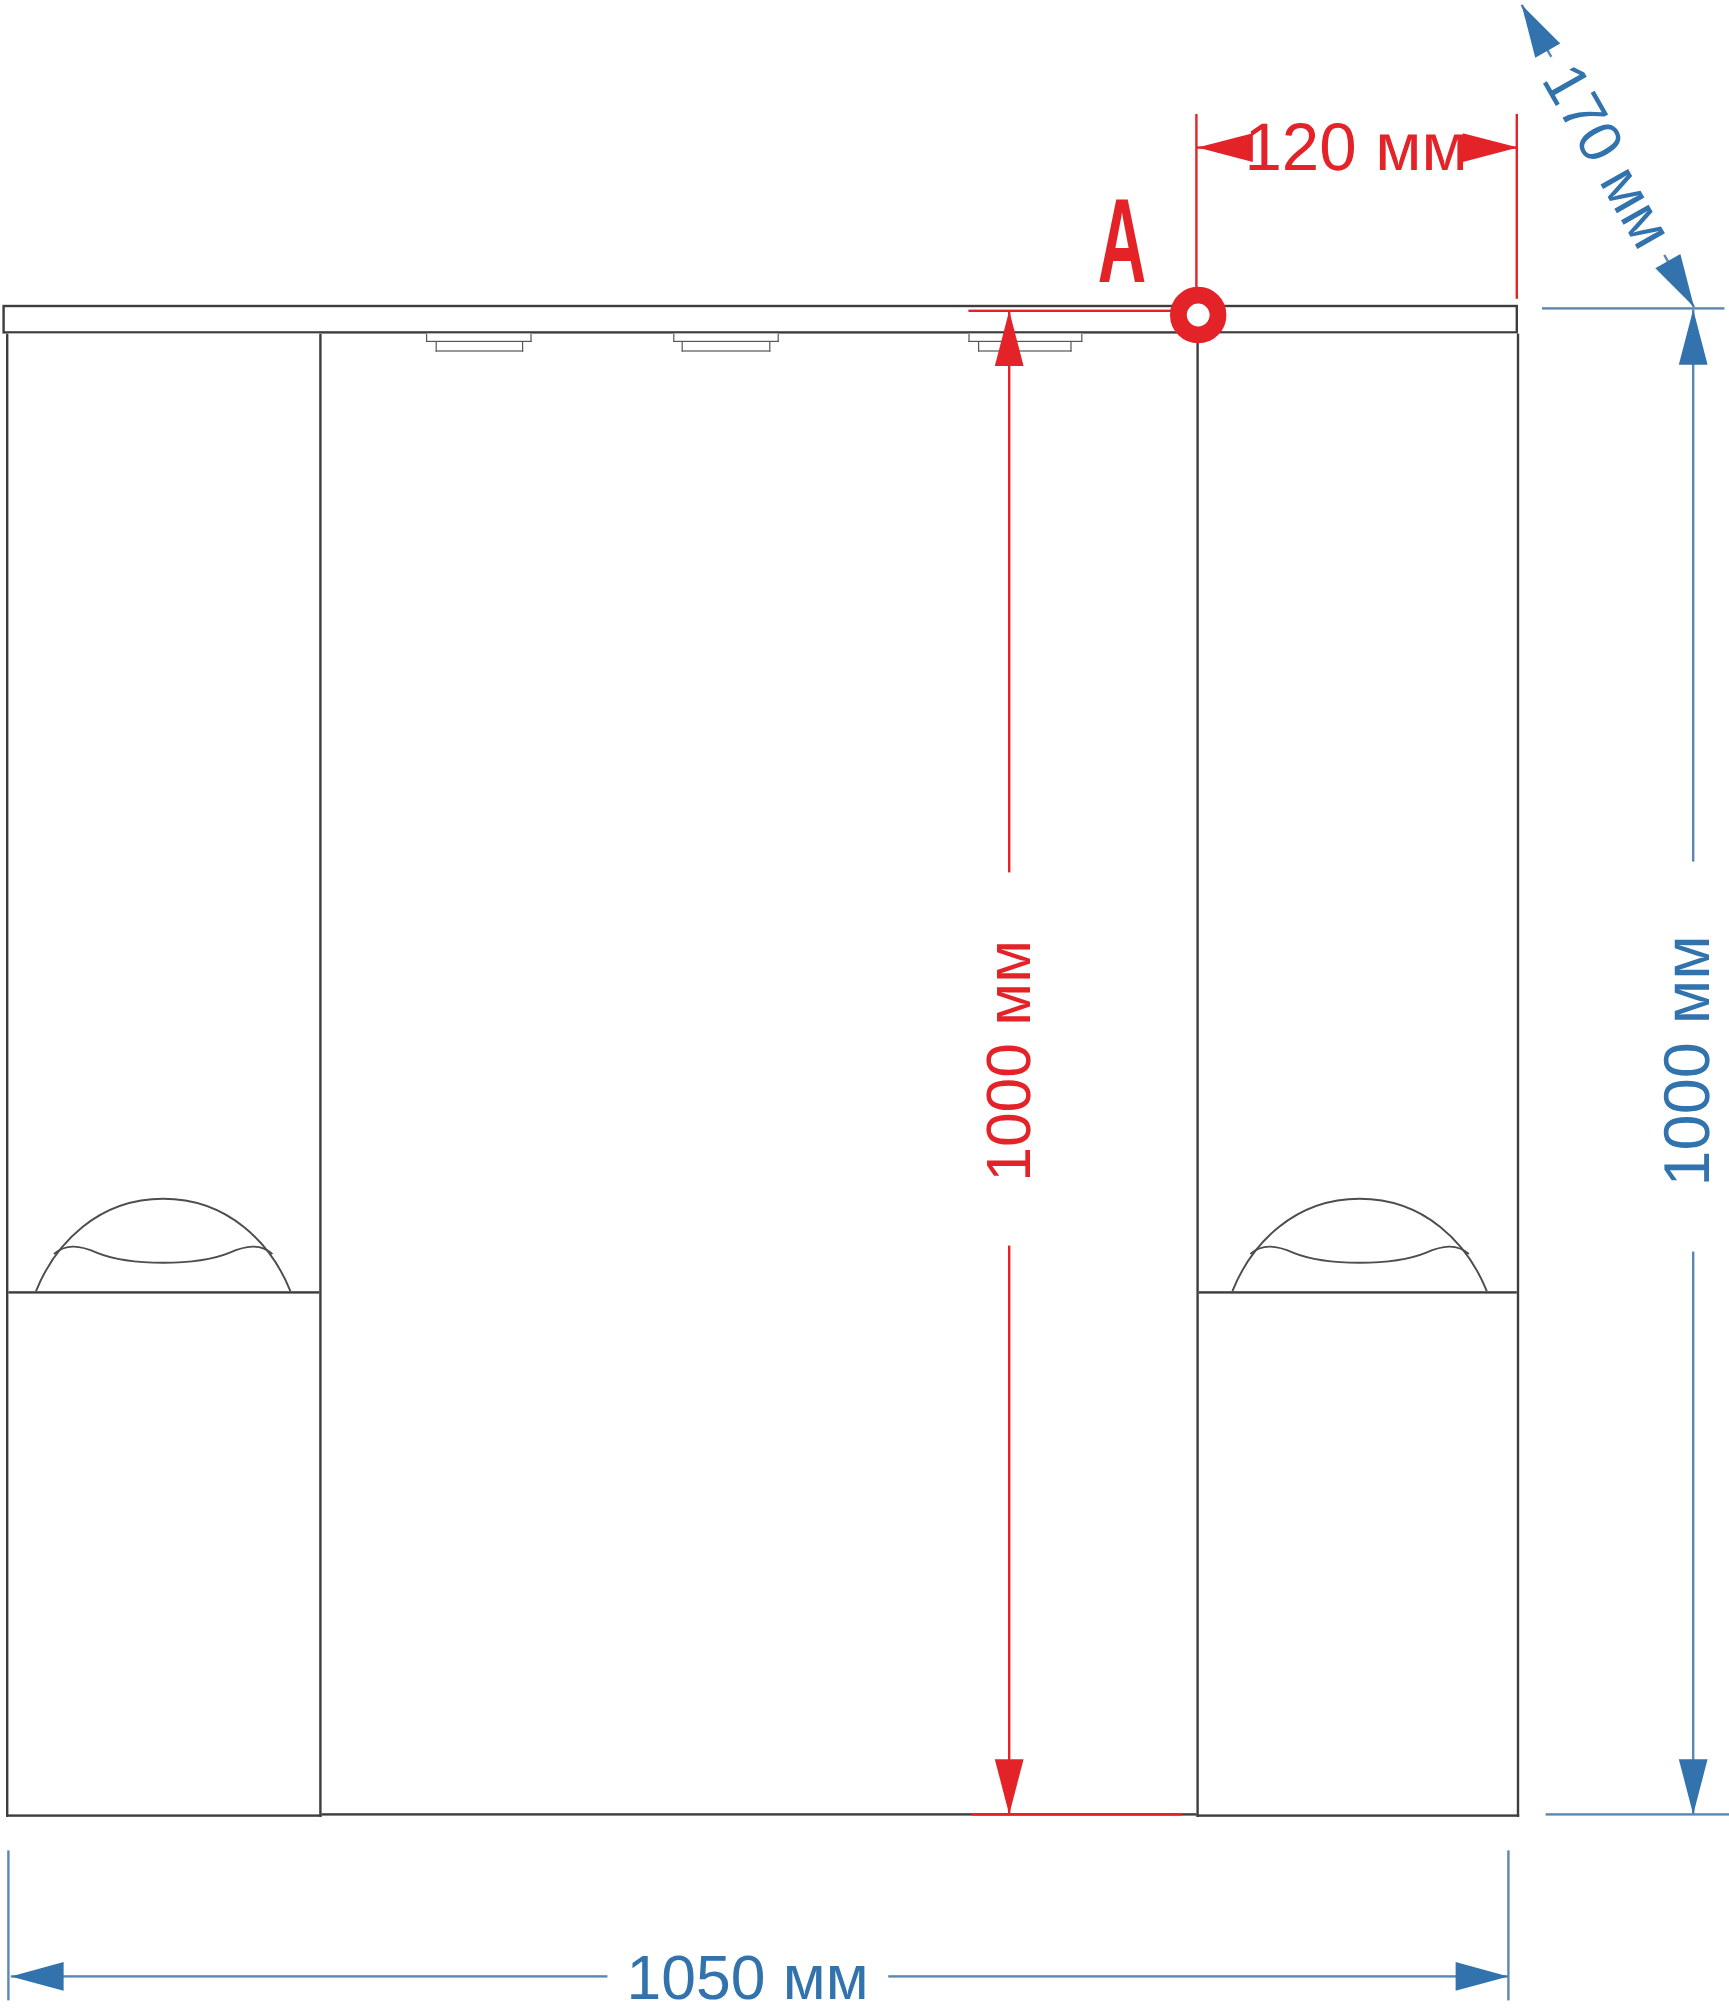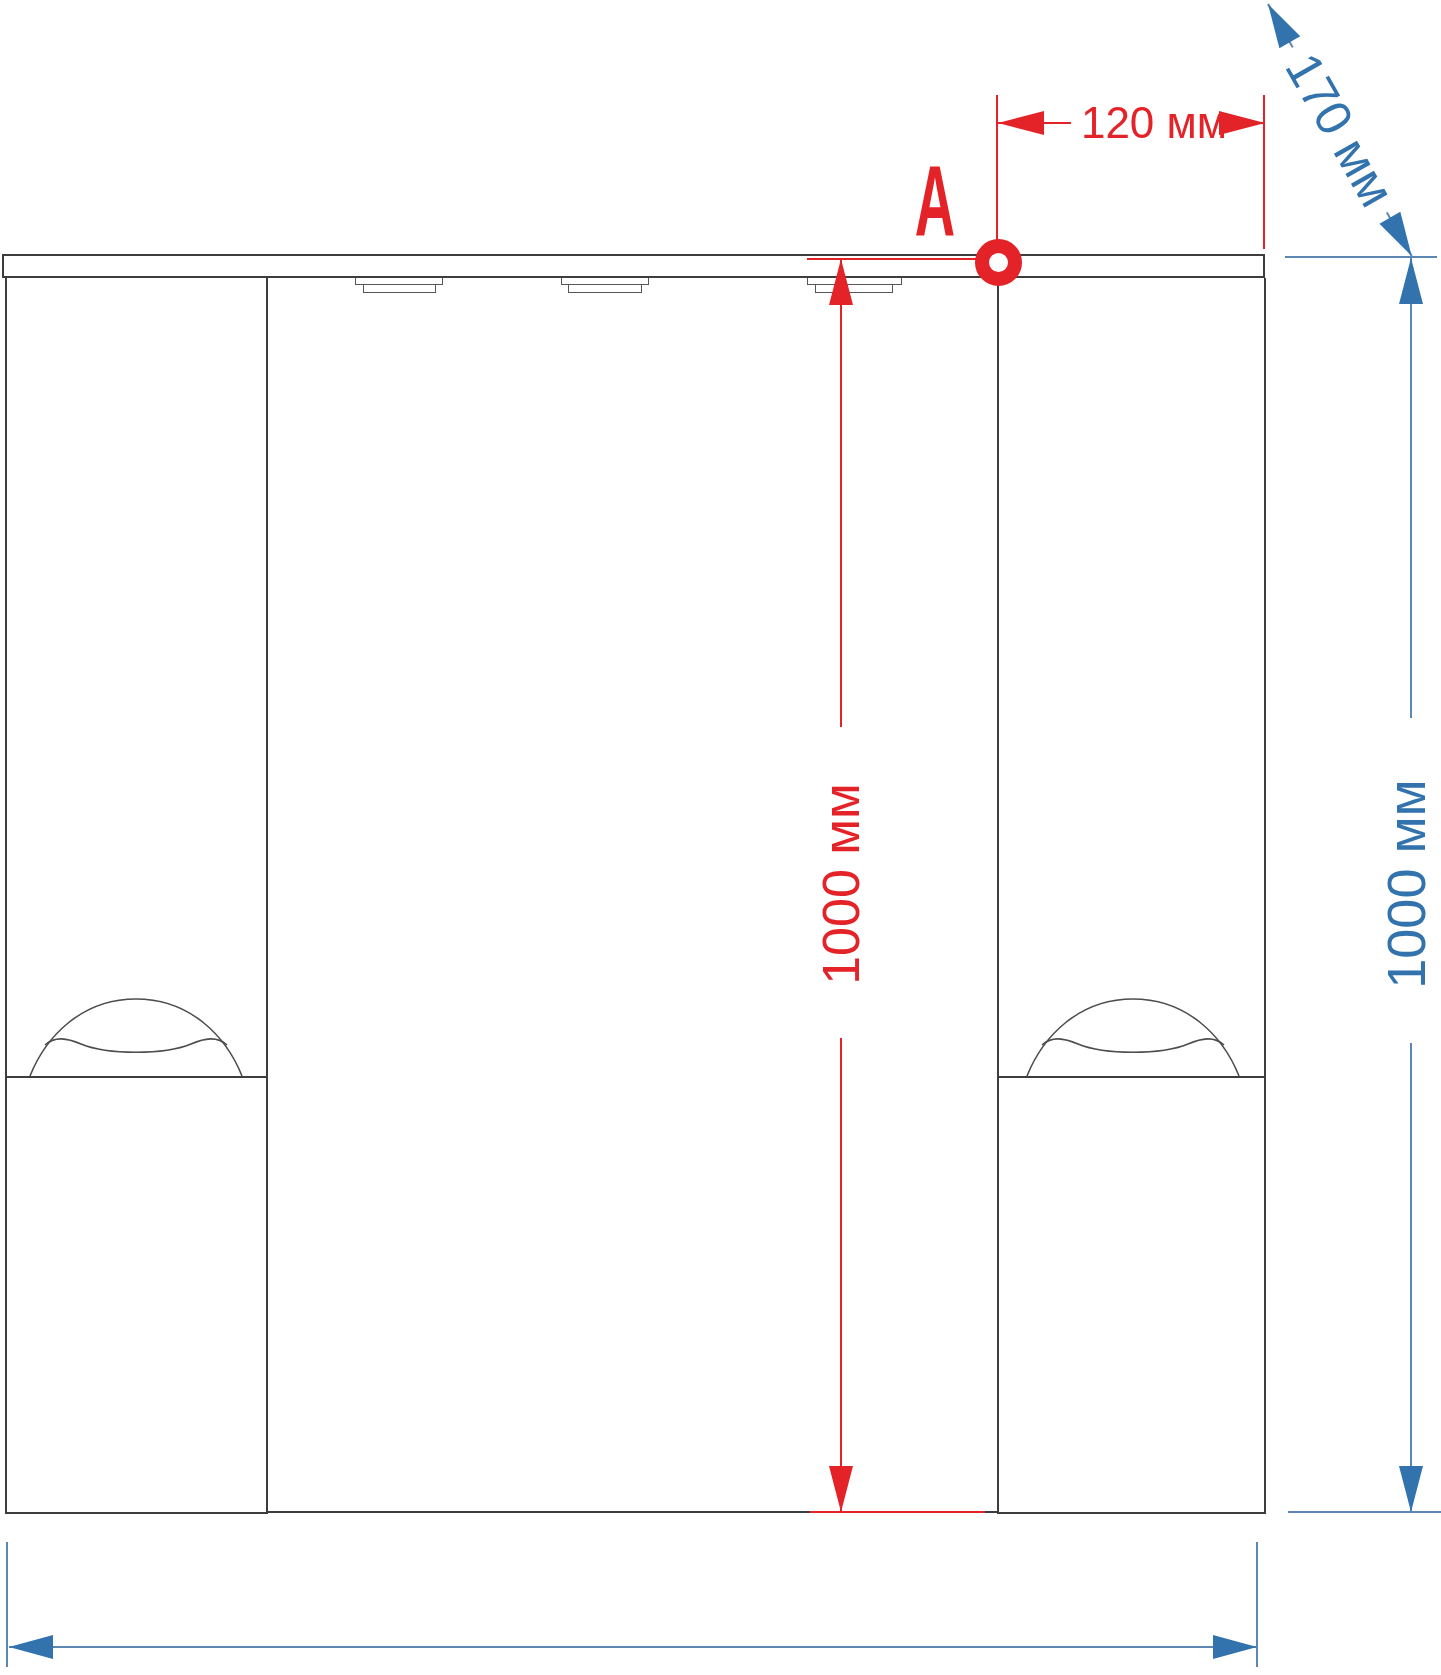--- a/index.html
+++ b/index.html
@@ -26,21 +26,21 @@
   .arr-up-r{border-left:12px solid transparent;border-right:12px solid transparent;border-bottom:46px solid #e42328;}
   .arr-dn-r{border-left:12px solid transparent;border-right:12px solid transparent;border-top:46px solid #e42328;}
   .arr-lf-r{border-top:12px solid transparent;border-bottom:12px solid transparent;border-right:46px solid #e42328;}
   .arr-rt-r{border-top:12px solid transparent;border-bottom:12px solid transparent;border-left:46px solid #e42328;}
   .arr-up-b{border-left:12px solid transparent;border-right:12px solid transparent;border-bottom:46px solid #3273ae;}
   .arr-dn-b{border-left:12px solid transparent;border-right:12px solid transparent;border-top:46px solid #3273ae;}
   .arr-lf-b{border-top:12px solid transparent;border-bottom:12px solid transparent;border-right:44px solid #3273ae;}
   .arr-rt-b{border-top:12px solid transparent;border-bottom:12px solid transparent;border-left:44px solid #3273ae;}
   
   .dimtext{position:absolute;white-space:nowrap;line-height:1;background:#fff;}
-  .t120{left:1154px;top:123px;font-size:44px;transform:translate(-50%,-50%);padding:0 10px;text-align:right;}
+  .t120{left:1130px;top:123px;font-size:56px;transform:translate(-50%,-50%);padding:0 10px;text-align:right;}
   .t1000r{left:841px;top:884px;font-size:52px;transform:translate(-50%,-50%) rotate(-90deg);padding:0 14px;}
   .t1000b{left:1406px;top:884px;font-size:54px;transform:translate(-50%,-50%) rotate(-90deg);padding:0 14px;}
   .t1050{left:623px;top:1649px;font-size:52px;transform:translate(-50%,-50%);padding:0 16px;}
   .t170{left:145px;top:0;font-size:50px;transform:translate(-50%,-50%);padding:0 12px;}
   .alabel{left:935px;top:201px;font-size:100px;font-weight:bold;line-height:1;
           transform:translate(-50%,-50%) scaleX(0.56);}
   
   .circleA{left:975px;top:239px;width:47px;height:47px;border:14px solid #e42328;border-radius:50%;
            background:#fff;box-sizing:border-box;}
   
@@ -107,16 +107,17 @@
   <div class="abs bline" style="left:1410px;top:258px;width:2px;height:460px;"></div>
   <div class="abs bline" style="left:1410px;top:1043px;width:2px;height:469px;"></div>
   <div class="abs arr arr-up-b" style="left:1399px;top:258px;"></div>
   <div class="abs arr arr-dn-b" style="left:1399px;top:1466px;"></div>
   <div class="abs bline" style="left:1288px;top:1511px;width:153px;height:2px;"></div>
   <div class="dimtext btext t1000b">1000 мм</div>
 
   <div class="abs bline" style="left:6px;top:1542px;width:2px;height:125px;"></div>
   <div class="abs bline" style="left:1256px;top:1542px;width:2px;height:125px;"></div>
   <div class="abs bline" style="left:9px;top:1646px;width:1248px;height:2px;"></div>
+  <div class="dimtext btext t1050">1050 мм</div>
   <div class="abs arr arr-lf-b" style="left:9px;top:1635px;"></div>
   <div class="abs arr arr-rt-b" style="left:1213px;top:1635px;"></div>
 
 </div>
 
 </body></html>

